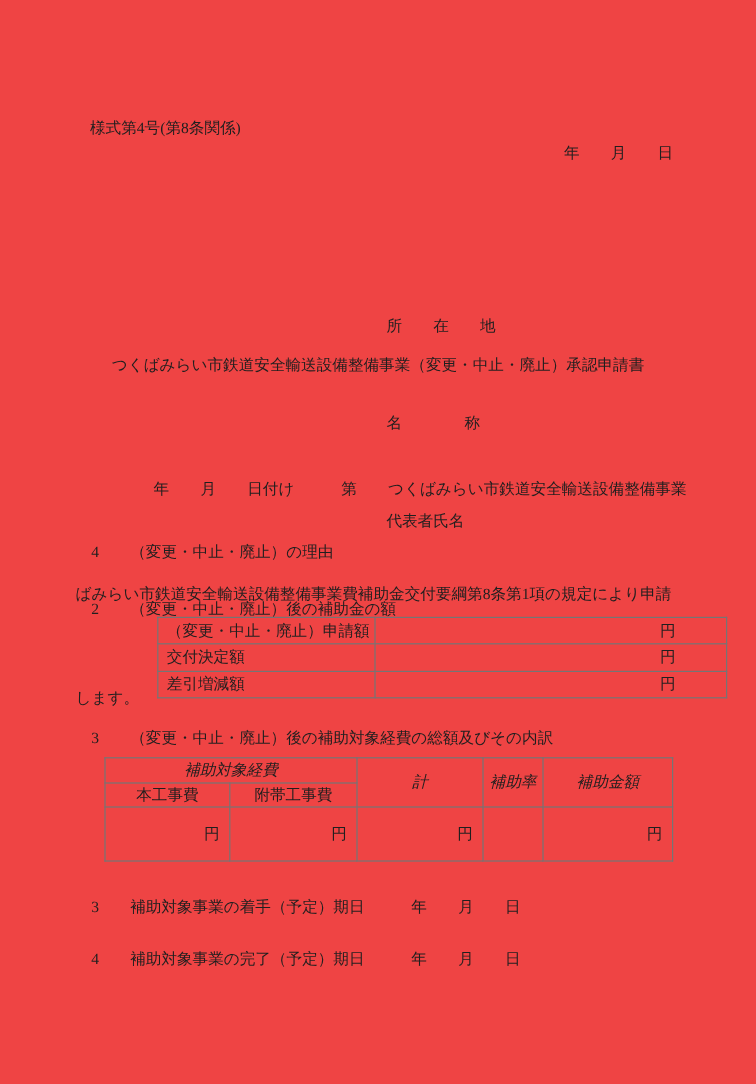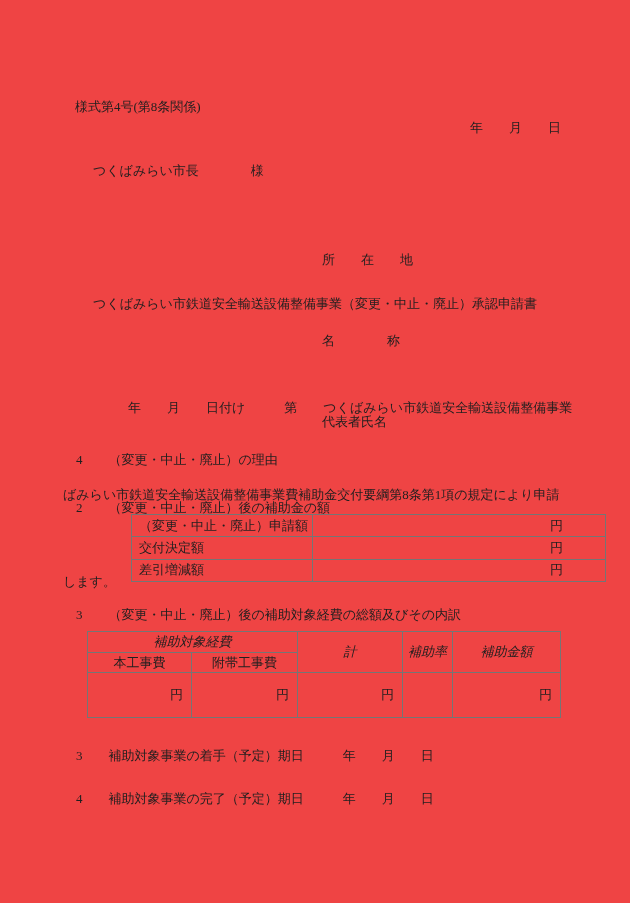--- a/index.html
+++ b/index.html
@@ -20,21 +20,21 @@
     white-space: pre;
   }
   .title-line {
     left: 0; top: 294px;
     width: 630px;
     text-align: center;
   }
   .right-align { text-align: right; }
   .applicant-block {
     position: absolute;
-    left: 322px; top: 192px;
+    left: 322px; top: 204px;
     line-height: 27px;
     white-space: pre;
   }
   .applicant-block div { height: 27px; }
   .body-par {
     position: absolute;
     left: 63px; top: 335px;
     width: 540px;
     line-height: 29px;
     white-space: pre;
@@ -68,21 +68,20 @@
 </style>
 </head>
 <body>
 
 <div class="page">
 
   <div class="abs" style="left:75px; top:97px;">様式第4号(第8条関係)</div>
 
   <div class="abs right-align" style="right:69px; top:118px;">年　　月　　日</div>
 
-  <div class="abs" style="left:93px; top:161px;">つくばみらい市長　　　　様</div>
 
   <div class="applicant-block">
     <div>所　　在　　地</div>
     <div>名　　　　称</div>
     <div>代表者氏名</div>
   </div>
 
   <div class="abs title-line">つくばみらい市鉄道安全輸送設備整備事業（変更・中止・廃止）承認申請書</div>
 
   <div class="body-par">

